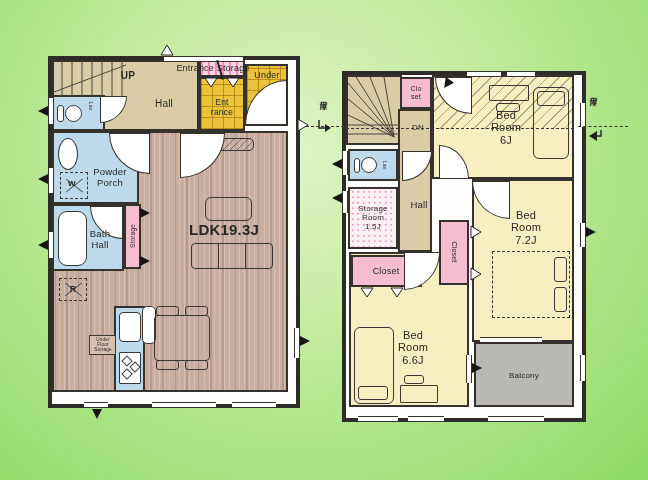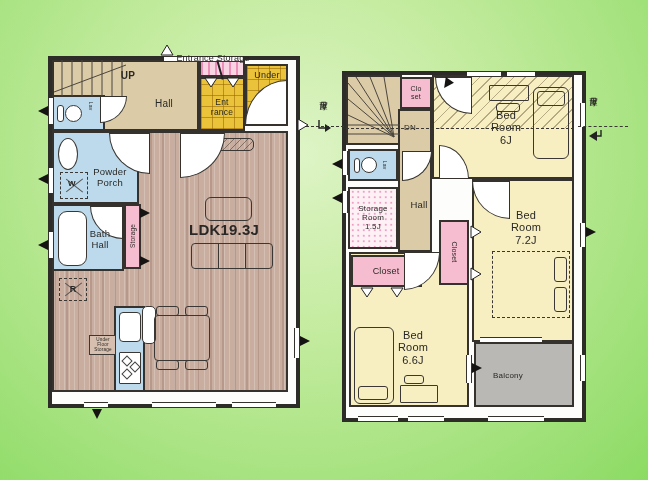--- a/index.html
+++ b/index.html
@@ -201,21 +201,21 @@
             <line x1="46" y1="60" x2="8" y2="0"></line>
           <line x1="46" y1="60" x2="22" y2="0"></line>
             <line x1="46" y1="60" x2="36" y2="0"></line>
           <line x1="46" y1="60" x2="0" y2="22"></line>
             <line x1="46" y1="60" x2="0" y2="38"></line>
           <line x1="0" y1="48" x2="52" y2="48"></line>
             <line x1="0" y1="57" x2="52" y2="57"></line>
         </g>
       </svg>
     </div>
-    <div class="lbl" style="left:64px;top:53px;font-size:8px">DN</div>
+    <div class="lbl" style="left:72px;top:53px;font-size:8px">DN</div>
 
     <div class="room b-pink" style="left:54px;top:2px;width:32px;height:32px"></div>
     <div class="lbl" style="left:70px;top:18px;font-size:7px">Clo
 set</div>
 
     <div class="room b-tan" style="left:52px;top:34px;width:34px;height:143px"></div>
     <div class="lbl" style="left:73px;top:130px;font-size:9.5px">Hall</div>
 
     <div class="room b-blue" style="left:2px;top:74px;width:50px;height:32px">
       <div class="furn fwhite" style="left:4px;top:7px;width:6px;height:15px"></div>
@@ -259,21 +259,21 @@
 
     <div class="room b-yellow" style="left:126px;top:104px;width:102px;height:163px"></div>
     <div class="lbl" style="left:180px;top:152px;font-size:11px">Bed
 Room
 7.2J</div>
     <div class="furn fdash" style="left:146px;top:176px;width:78px;height:67px;z-index:3"></div>
     <div class="furn" style="left:208px;top:182px;width:13px;height:25px;border-radius:3px;z-index:3"></div>
     <div class="furn" style="left:208px;top:212px;width:13px;height:25px;border-radius:3px;z-index:3"></div>
 
     <div class="room b-gray" style="left:128px;top:267px;width:100px;height:65px"></div>
-    <div class="lbl" style="left:162px;top:301px;font-size:8px">Balcony</div>
+    <div class="lbl" style="left:178px;top:301px;font-size:8px">Balcony</div>
 
     <div class="arc blc" style="left:89px;top:2px;width:37px;height:37px"></div>
     <div class="arc trc" style="left:93px;top:70px;width:30px;height:34px"></div>
     <div class="arc blc" style="left:126px;top:106px;width:38px;height:38px"></div>
     <div class="arc brc" style="left:58px;top:177px;width:36px;height:38px"></div>
 
     <div class="dline" style="left:0;top:53px;width:228px"></div>
 
     <div class="wh" style="left:121px;top:-4px;width:34px"></div>
     <div class="wh" style="left:161px;top:-4px;width:28px"></div>
@@ -288,21 +288,21 @@
     <div class="wv" style="left:120px;top:280px;height:28px"></div>
     <div class="wh" style="left:134px;top:262px;width:62px"></div>
 
     <div class="tri l" style="left:-14px;top:84px"></div>
     <div class="tri l" style="left:-14px;top:118px"></div>
     <div class="tri r" style="right:-14px;top:152px"></div>
     <div class="tri r" style="left:126px;top:288px"></div>
     <div class="tri d" style="left:96px;top:4px;transform:rotate(35deg)"></div>
   </div>
 
-  <div class="lbl" style="left:213px;top:58px;font-size:9px;z-index:9">Entrance Storage</div>
+  <div class="lbl" style="left:213px;top:68px;font-size:9px;z-index:9">Entrance Storage</div>
   <div class="leader" style="left:219px;top:60px;transform:rotate(-16deg)"></div>
 
   <div class="dline" style="left:306px;top:126px;width:38px"></div>
   <div class="dline" style="left:578px;top:126px;width:50px"></div>
   <div class="lbl vt" style="left:322px;top:100px;font-size:8px;transform:translate(-50%,-50%)">母屋下げ</div>
   <div class="lbl vt" style="left:592px;top:96px;font-size:8px;transform:translate(-50%,-50%)">母屋下げ</div>
   <svg style="position:absolute;left:316px;top:118px;z-index:8" width="16" height="16">
     <polyline points="3,2 3,10 10,10" fill="none" stroke="#222" stroke-width="1.4"></polyline>
     <polygon points="9,6 15,10 9,14" fill="#222"></polygon>
   </svg>

